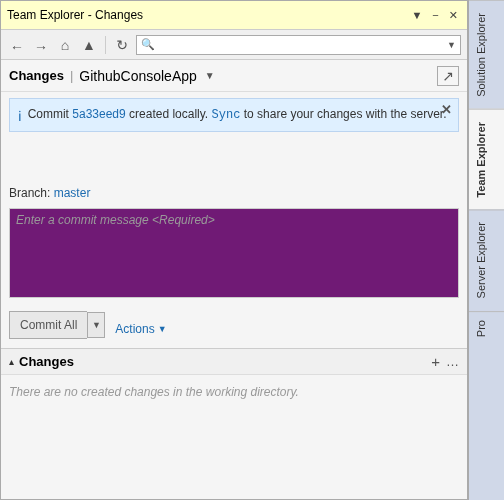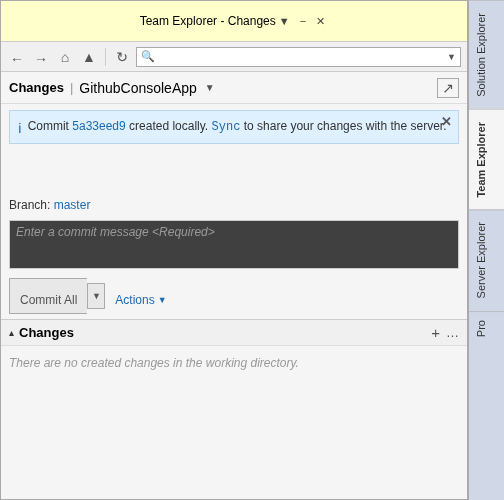--- a/index.html
+++ b/index.html
@@ -19,24 +19,24 @@
       display: flex;
       flex-direction: column;
       background: #f5f5f5;
       border: 1px solid #aaa;
     }
 
     
     .title-bar {
       background: #ffffcc;
       border-bottom: 1px solid #ccc;
-      padding: 20px 6px;
-      display: flex;
-      align-items: center;
-      justify-content: center;
+      padding: 14px 6px;
+      display: flex;
+      align-items: center;
+      justify-content: space-between;
       height: 26px;
     }
     .title-bar-text {
       font-size: 12px;
       color: #000;
       font-weight: normal;
     }
     .title-bar-controls {
       display: flex;
       align-items: center;
@@ -194,22 +194,22 @@
     }
     .branch-name {
       color: #1c6bb0;
       cursor: pointer;
     }
 
     
     .commit-message-area {
       margin: 4px 8px;
       border: 1px solid #ccc;
-      background: #404040;
-      height: 49px;
+      background: #701a75;
+      height: 90px;
       padding: 4px 6px;
     }
     .commit-placeholder {
       font-size: 12px;
       color: #999;
       font-style: italic;
     }
 
     
     .action-row {
@@ -220,22 +220,22 @@
     }
     .commit-all-btn {
       display: flex;
       align-items: center;
       height: 26px;
     }
     .commit-all-main {
       background: #e8e8e8;
       border: 1px solid #aaa;
       border-right: none;
-      padding: 8px 10px;
-      height: 36px;
+      padding: 0 10px;
+      height: 28px;
       line-height: 26px;
       font-size: 12px;
       color: #555;
       cursor: pointer;
       white-space: nowrap;
     }
     .commit-all-dropdown {
       background: #e8e8e8;
       border: 1px solid #aaa;
       height: 26px;

